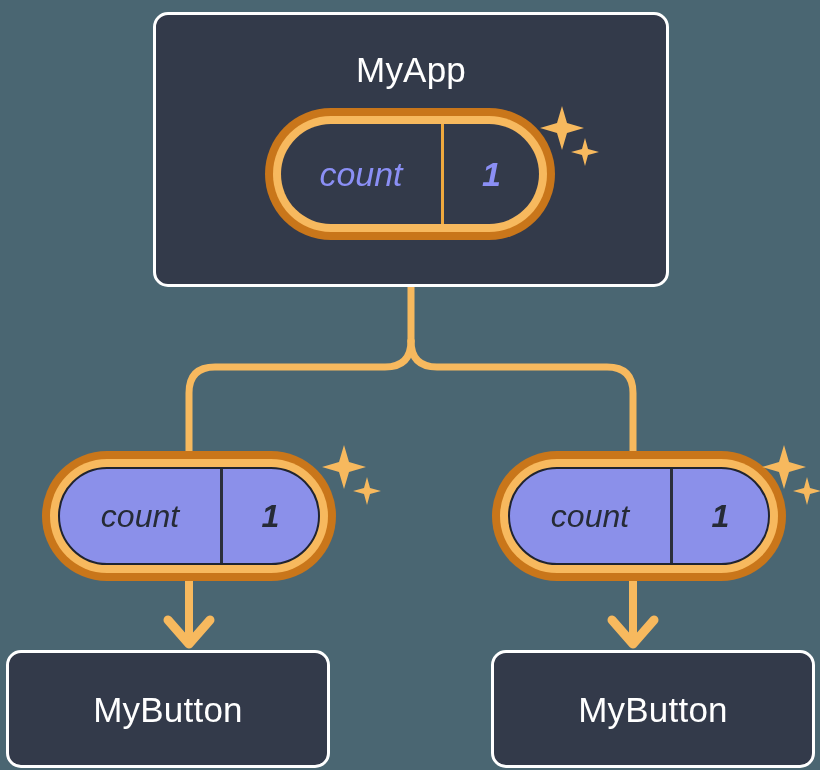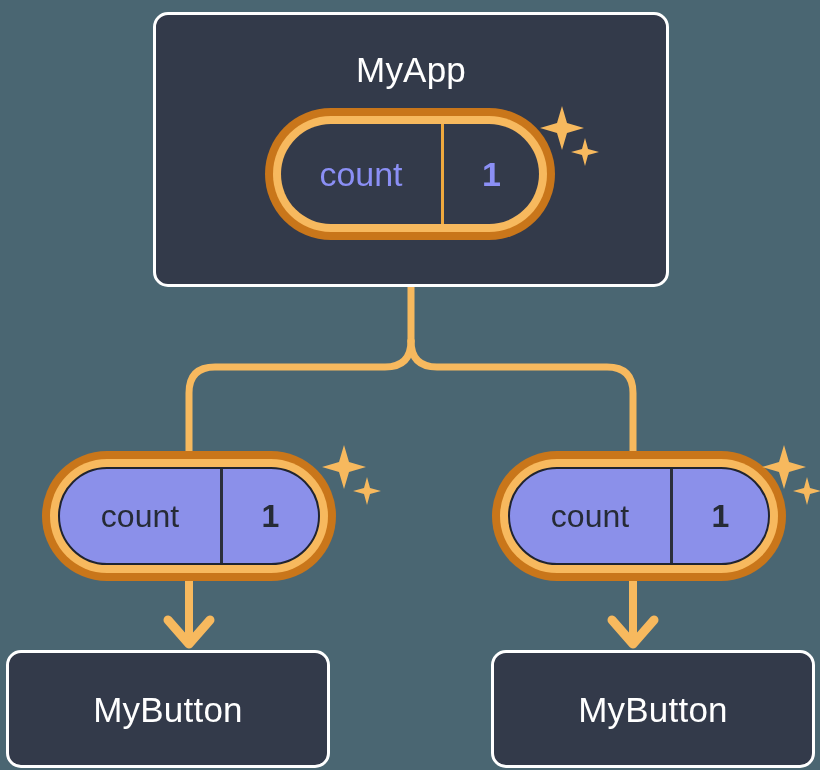--- a/index.html
+++ b/index.html
@@ -89,20 +89,21 @@
     border-radius: 999px;
     background: #f7b95e;              
     padding: 8px;
   }
   .pill-body {
     flex: 1 1 auto;
     display: flex;
     align-items: stretch;
     border-radius: 999px;
     overflow: hidden;
+    font-style: italic;
   }
   .pill-key,
   .pill-val {
     display: flex;
     align-items: center;
     justify-content: center;
     line-height: 1;
     white-space: nowrap;
   }
   .pill-key { flex: 0 0 62%; }

